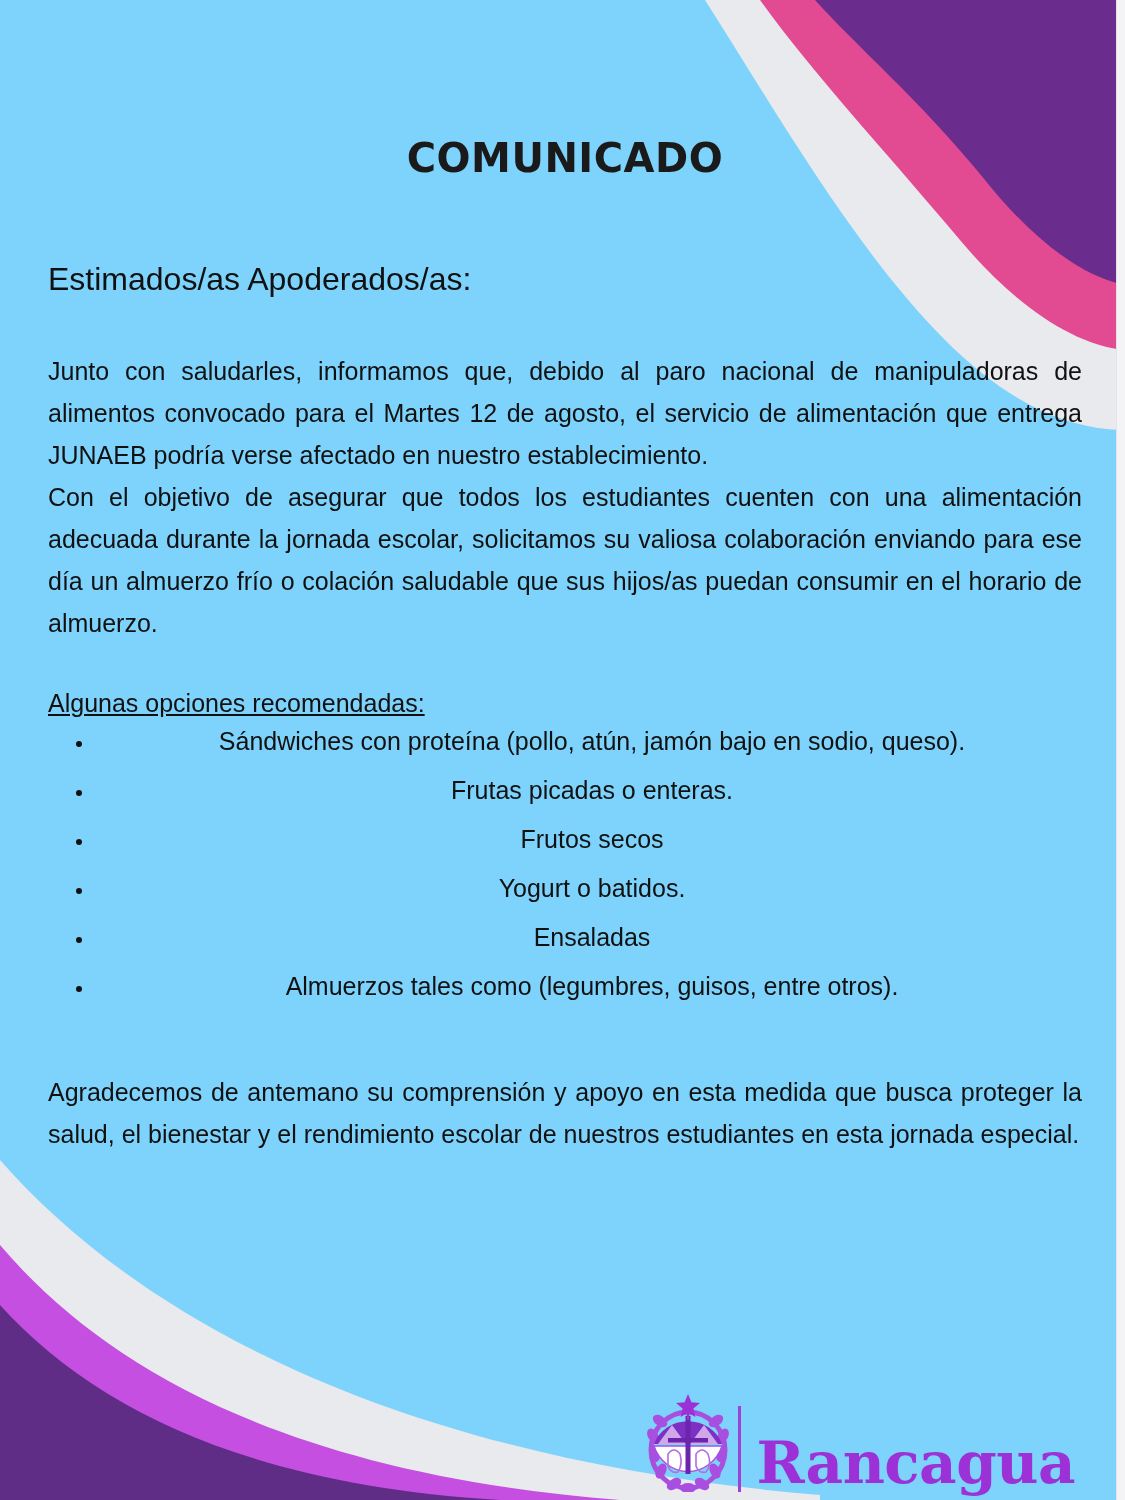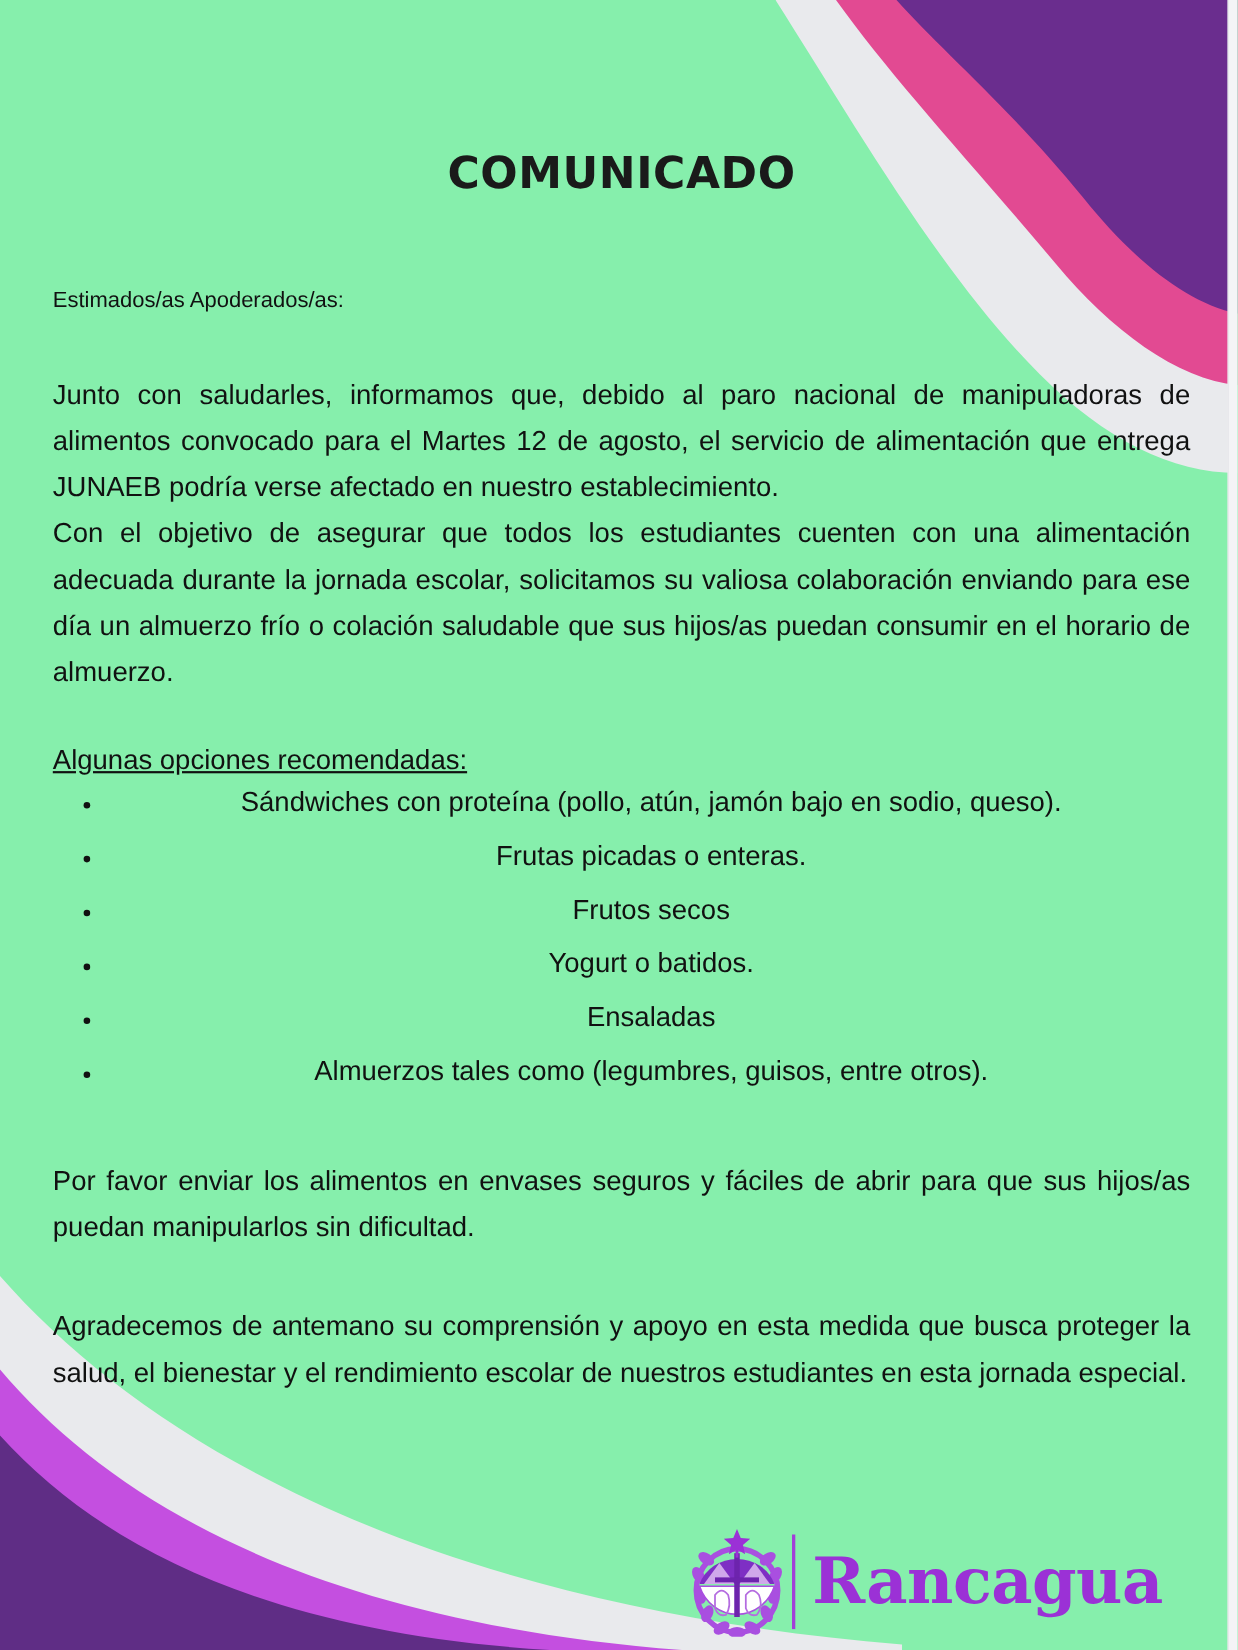--- a/index.html
+++ b/index.html
@@ -11,21 +11,21 @@
     width: 1125px;
     height: 1500px;
     font-family: "Liberation Sans", sans-serif;
     overflow: hidden;
   }
 
   #page {
     position: relative;
     width: 1125px;
     height: 1500px;
-    background: #86efac;
+    background: #7dd3fc;
     overflow: hidden;
   }
 
   
   .deco-layer {
     position: absolute;
     pointer-events: none;
   }
   #deco-top-right {
     top: 0;
@@ -66,21 +66,21 @@
     font-size: 40px;
     font-weight: bold;
     letter-spacing: 0.5px;
     color: #1a1a1a;
     font-family: "DejaVu Sans", sans-serif;
   }
 
   .salutation {
     margin: 0;
     padding-top: 82px;
-    font-size: 20px;
+    font-size: 32px;
     color: #111111;
     line-height: 1.0;
   }
 
   .body-block {
     margin: 0;
     font-size: 25px;
     color: #111111;
     line-height: 1.68;
     text-align: justify;
@@ -123,24 +123,24 @@
     border-radius: 50%;
     background: #111111;
   }
 
   #para-3 { padding-top: 42px; }
   #para-4 { padding-top: 48px; }
 
   
   #logo {
     position: absolute;
-    right: 68px;
+    right: 50px;
     bottom: 8px;
     display: flex;
-    align-items: center;
+    align-items: flex-end;
     height: 108px;
   }
   #logo-emblem {
     width: 84px;
     height: 100px;
     flex: 0 0 auto;
   }
   #logo-divider {
     width: 3px;
     height: 86px;
@@ -206,21 +206,20 @@
 
     <ul id="options-list">
       <li>Sándwiches con proteína (pollo, atún, jamón bajo en sodio, queso).</li>
       <li>Frutas picadas o enteras.</li>
       <li>Frutos secos</li>
       <li>Yogurt o batidos.</li>
       <li>Ensaladas</li>
       <li>Almuerzos tales como (legumbres, guisos, entre otros).</li>
     </ul>
 
-    <p id="para-3" class="body-block">Por favor enviar los alimentos en envases seguros y fáciles de abrir para que sus hijos/as puedan manipularlos sin dificultad.</p>
 
     <p id="para-4" class="body-block">Agradecemos de antemano su comprensión y apoyo en esta medida que busca proteger la salud, el bienestar y el rendimiento escolar de nuestros estudiantes en esta jornada especial.</p>
 
   </div>
 
   <div id="logo">
 
     <svg id="logo-emblem" viewBox="0 0 84 100" xmlns="http://www.w3.org/2000/svg">
 
       <ellipse cx="42" cy="58" rx="37" ry="38" fill="none" stroke="#a94fe0" stroke-width="5"></ellipse>

